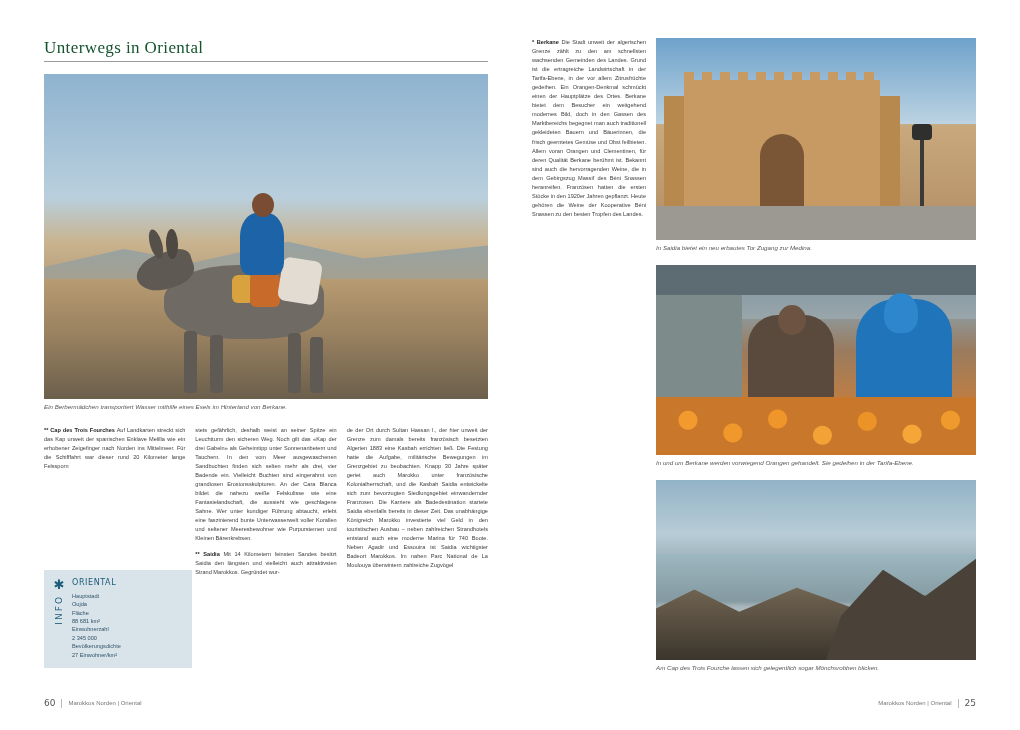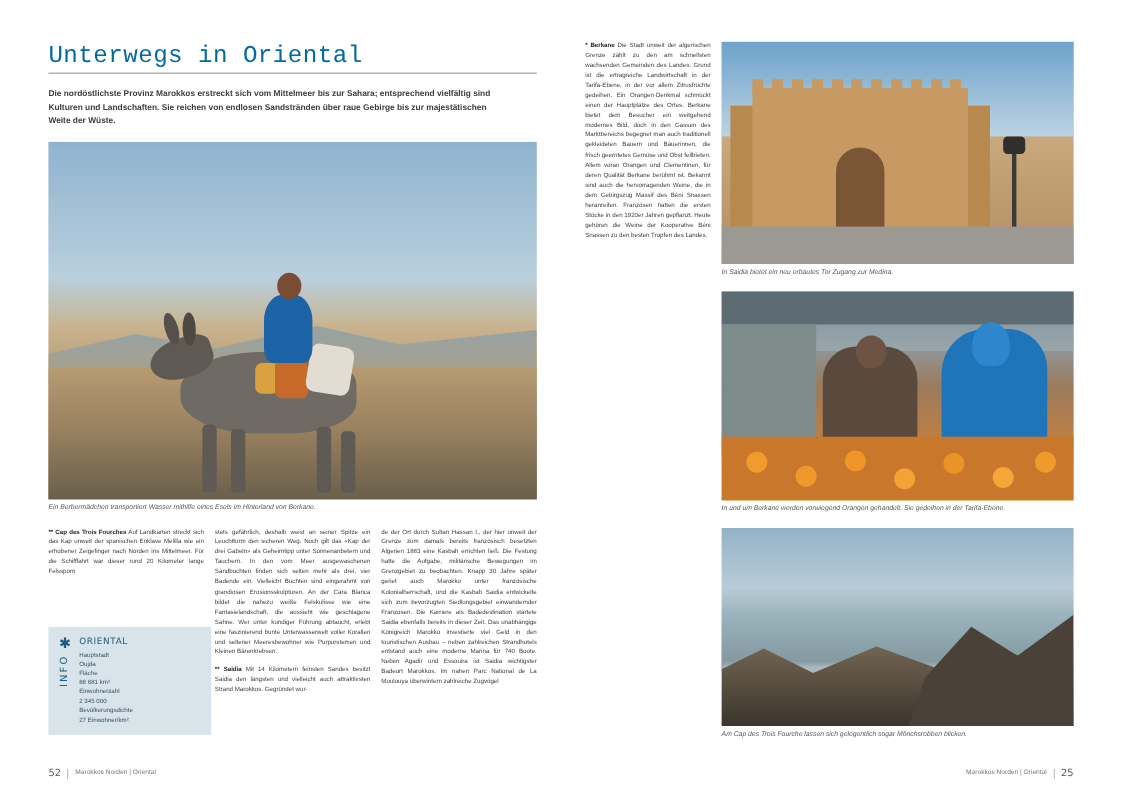--- a/index.html
+++ b/index.html
@@ -24,26 +24,26 @@
     position: relative;
     height: 730px;
     box-sizing: border-box;
     background: #ffffff;
   }
   .page-left { width: 510px; padding: 38px 22px 0 44px; }
   .page-right { width: 510px; padding: 38px 44px 0 22px; }
 
   
   .chapter-title {
-    font-size: 22px;
+    font-size: 17px;
     letter-spacing: 0.4px;
-    color: #0369a1;
+    color: #14532d;
     font-weight: 400;
     margin: 0 0 3px 0;
-    font-family: Liberation Mono, monospace;
+    font-family: Liberation Serif, serif;
   }
   .title-rule {
     height: 1px;
     background: #9b9b9b;
     margin: 0 0 12px 0;
   }
   .intro {
     font-size: 7.6px;
     line-height: 1.65;
     color: #3d3d3d;
@@ -290,21 +290,20 @@
 </head>
 <body>
 
 <div class="spread">
 
   <div class="page page-left">
 
     <h1 class="chapter-title">Unterwegs in Oriental</h1>
     <div class="title-rule"></div>
 
-    <p class="intro">Die nordöstlichste Provinz Marokkos erstreckt sich vom Mittelmeer bis zur Sahara; entsprechend vielfältig sind Kulturen und Landschaften. Sie reichen von endlosen Sandstränden über raue Gebirge bis zur majestätischen Weite der Wüste.</p>
 
     <div class="hero-photo">
       <div class="shape hero-hills"></div>
       <div class="shape hero-ground"></div>
       <div class="shape donkey-body"></div>
       <div class="shape donkey-head"></div>
       <div class="shape donkey-ear"></div>
       <div class="shape donkey-ear2"></div>
       <div class="shape donkey-leg" style="left:140px;bottom:6px;height:62px;"></div>
       <div class="shape donkey-leg" style="left:166px;bottom:6px;height:58px;"></div>
@@ -353,21 +352,21 @@
           <div class="v">2 345 000</div>
         </div>
         <div class="info-row">
           <div class="k">Bevölkerungsdichte</div>
           <div class="v">27 Einwohner/km²</div>
         </div>
       </div>
     </div>
 
     <div class="footer footer-left">
-      <span class="folio">52</span>
+      <span class="folio">60</span>
       <span class="footer-rule"></span>
       <span>Marokkos Norden | Oriental</span>
     </div>
   </div>
 
   <div class="page page-right">
 
     <div class="right-grid">
 
       <div class="right-col">

